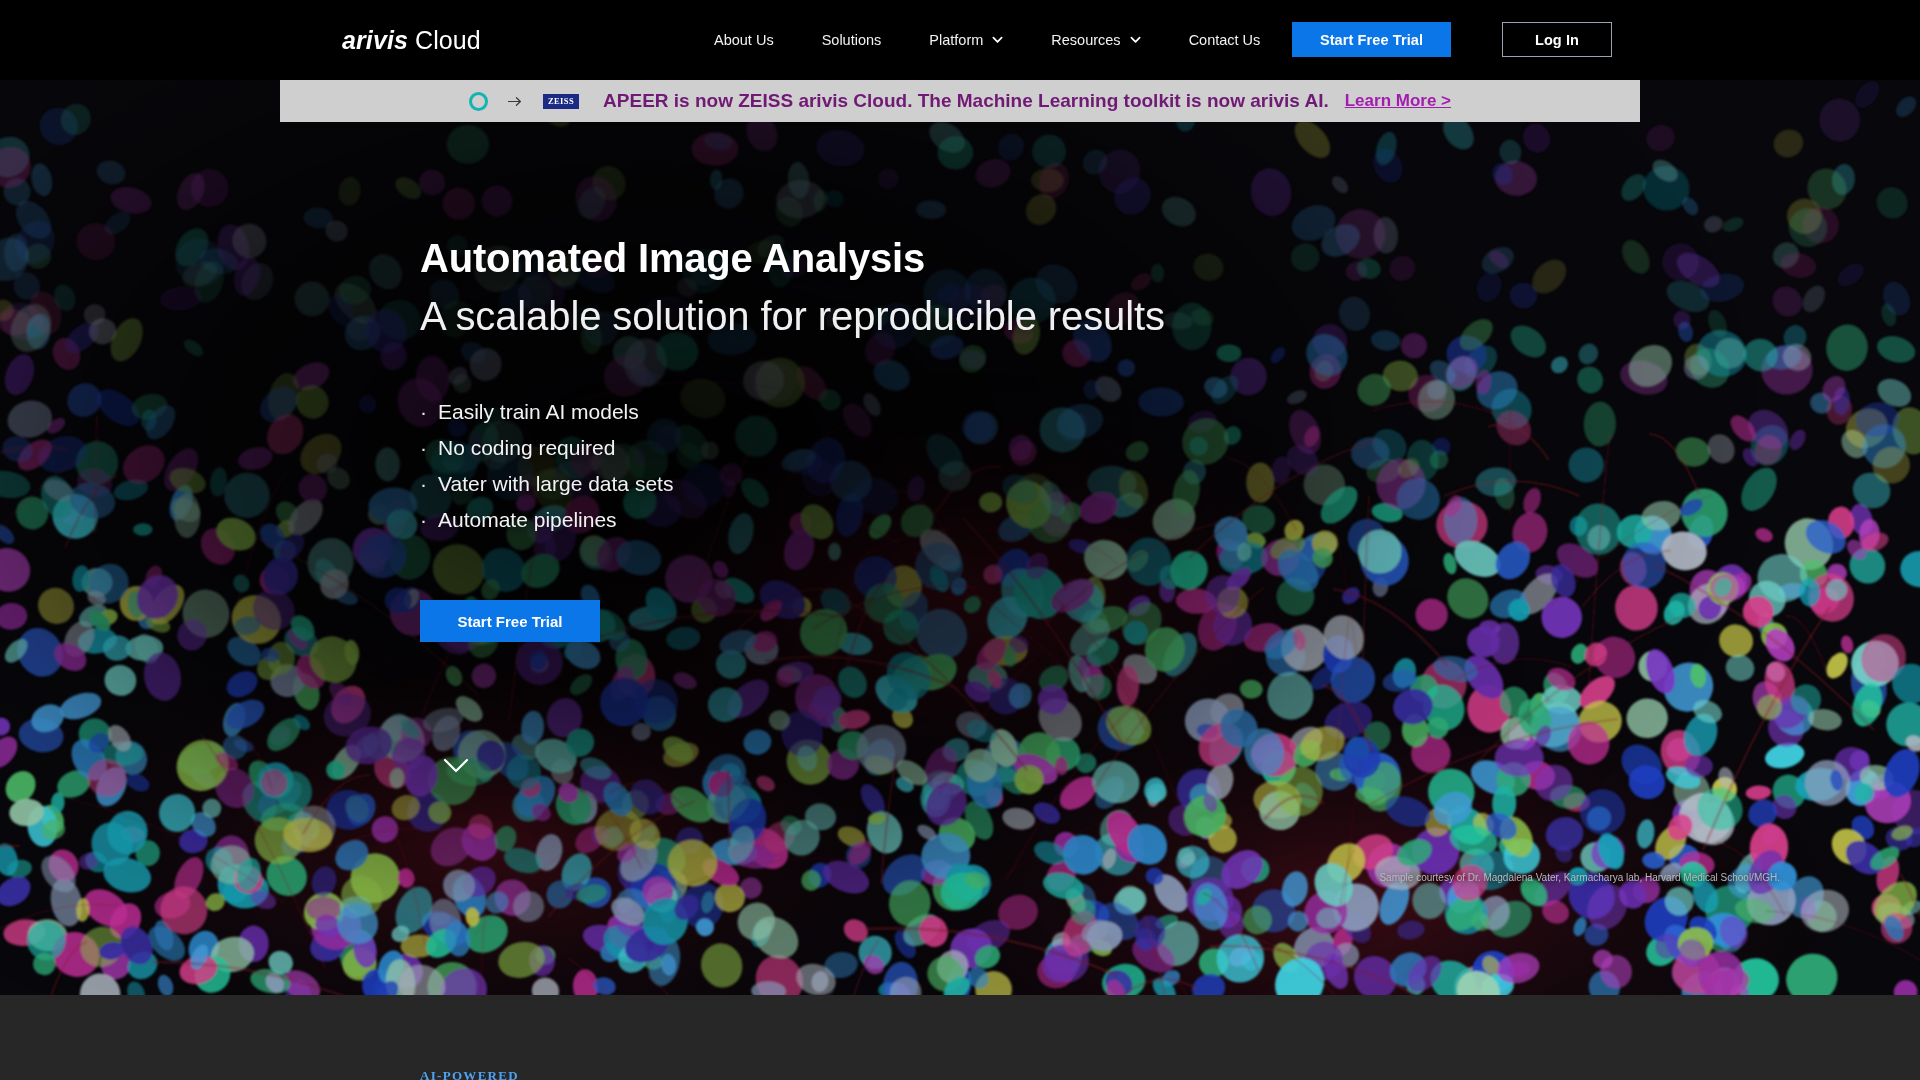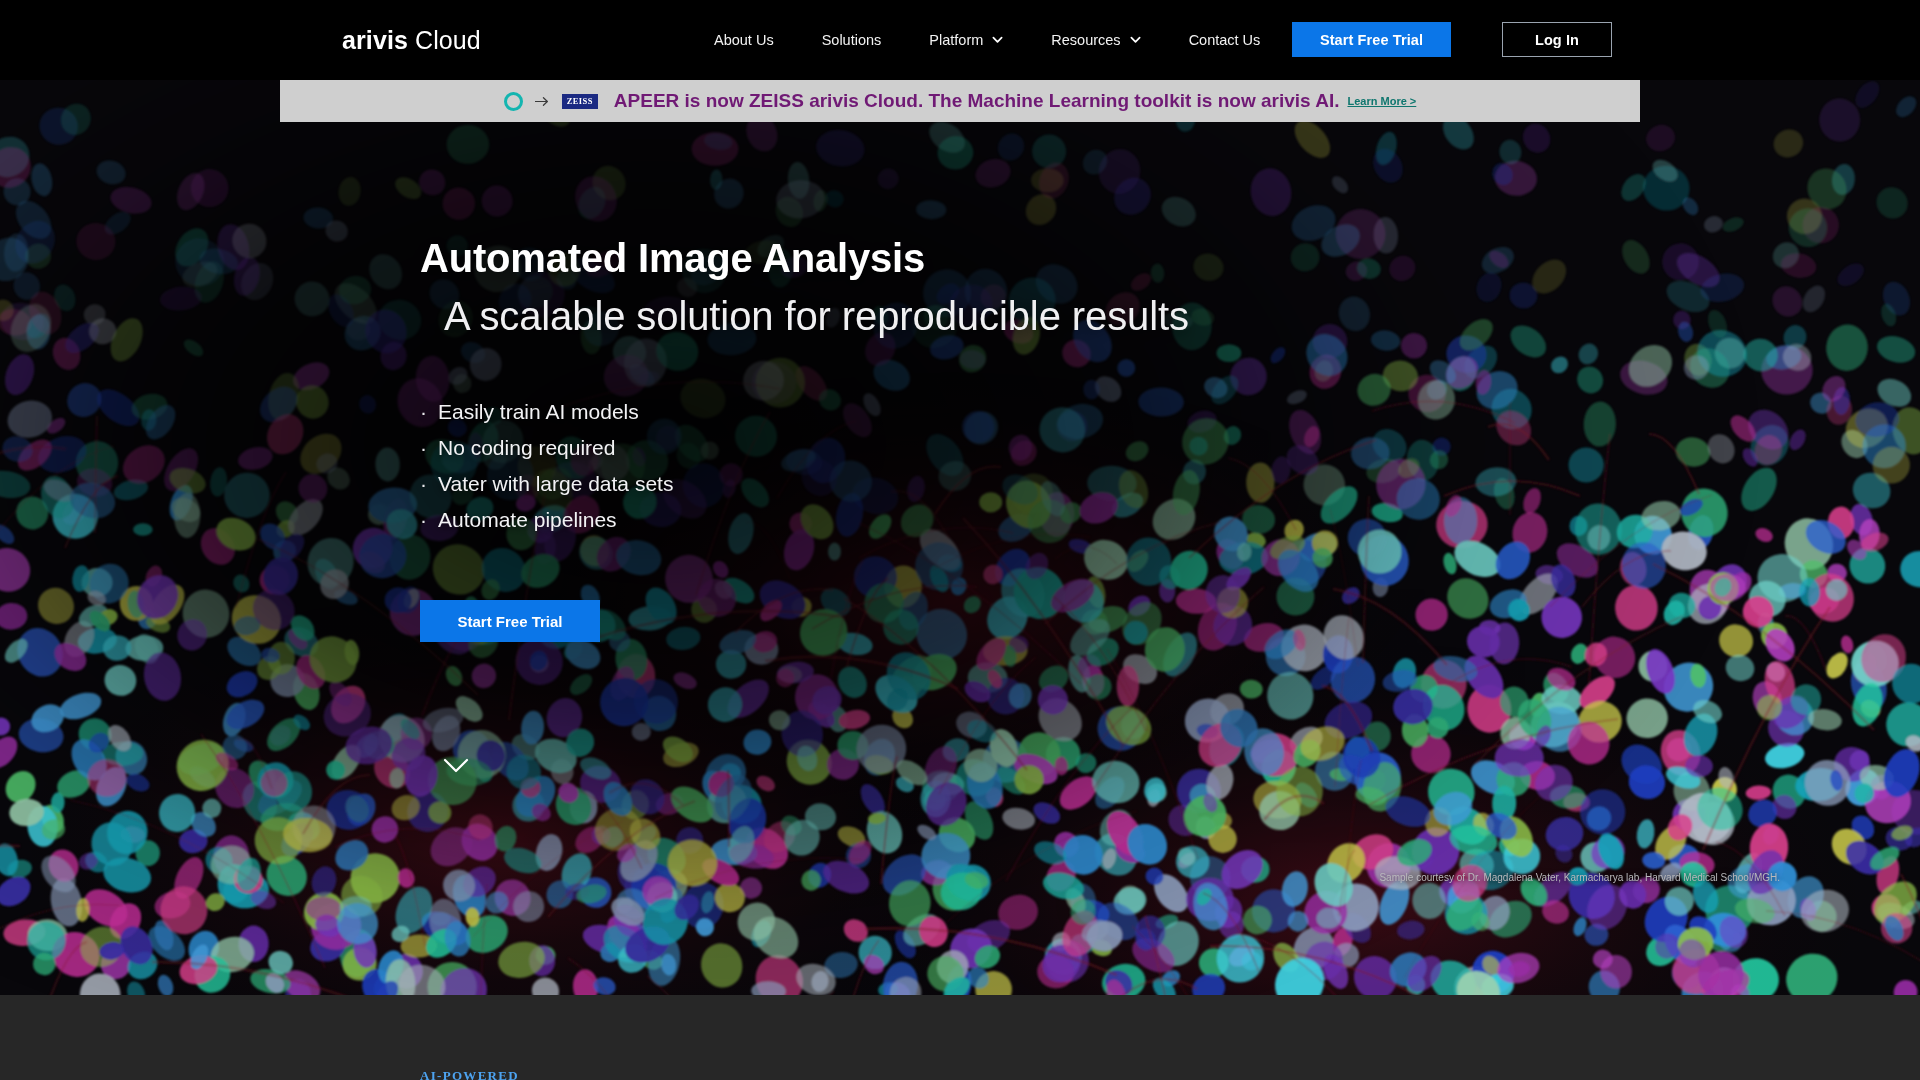--- a/index.html
+++ b/index.html
@@ -15,21 +15,21 @@
   .navbar{
     position:absolute; top:0; left:0; width:1920px; height:80px;
     background:#000; z-index:60;
     display:flex; align-items:center;
   }
   .logo{
     position:absolute; left:342px; top:24px;
     font-size:25px; color:#ffffff; letter-spacing:.1px;
     white-space:nowrap; line-height:32px;
   }
-  .logo .b{ font-weight:700; }
+  .logo .b{ font-weight:700;font-style:italic; }
   .logo .r{ font-weight:400; }
 
   .navlinks{
     position:absolute; left:690px; top:24px;
     display:flex; align-items:flex-end; gap:0px;
     height:32px;
   }
   .navitem{
     display:flex; align-items:center; gap:9px;
     color:#f2f2f2; font-size:14.5px; font-weight:400;
@@ -59,21 +59,21 @@
   }
 
   
   .banner{
     position:absolute; left:280px; top:80px;
     width:1360px; height:42px;
     background:#cfcfcf;
     display:flex; align-items:center; justify-content:center;
     gap:0px; z-index:55;
   }
-  .banner-inner{ display:flex; align-items:center; gap:0; }
+  .banner-inner{ display:flex; align-items:center; gap:8px; }
   .apeer-logo{
     width:19px; height:19px; border-radius:50%;
     border:3px solid #14b5b0; box-sizing:border-box;
     margin-right:12px;
   }
   .arrow-icon{
     width:15px; color:#3a3a3a; margin-right:12px;
     display:flex; align-items:center;
   }
   .zeiss-logo{
@@ -81,21 +81,21 @@
     font-size:8.5px; font-weight:700; letter-spacing:.4px;
     padding:3px 5px 3px 5px; line-height:9px;
     font-family:"Liberation Serif", serif;
     margin-right:16px;
   }
   .banner-text{
     color:#701a75; font-size:19px; font-weight:600;
     white-space:nowrap; letter-spacing:0;
   }
   .banner-link{
-    color:#0f766e; font-size:11px; font-weight:600;
+    color:#a21caf; font-size:17px; font-weight:600;
     text-decoration:underline; margin-left:8px; cursor:pointer;
     white-space:nowrap;
   }
 
   
   .hero{
     position:absolute; left:0; top:80px; width:1920px; height:915px;
     overflow:hidden; background:#07070a;
   }
   .hero-bg{ position:absolute; inset:0; }
@@ -109,21 +109,20 @@
   .h1{
     font-size:40px; font-weight:700; color:#ffffff;
     line-height:58px; letter-spacing:-0.2px; white-space:nowrap;
     text-shadow:0 2px 14px rgba(0,0,0,.6);
     margin-top:24px;
   }
   .h2{
     font-size:40px; font-weight:300; color:#f0f0f2;
     line-height:58px; letter-spacing:-0.1px; white-space:nowrap;
     text-shadow:0 2px 14px rgba(0,0,0,.6);
-    margin-left:24px;
   }
   .bullets{ margin-top:49px; }
   .bullet{
     font-size:21px; font-weight:300; color:#f2f2f4;
     line-height:36px; white-space:nowrap;
     text-shadow:0 2px 10px rgba(0,0,0,.65);
     display:flex; gap:11px;
   }
   .bullet .dot{ color:#e9e9ec; }
   .cta{

